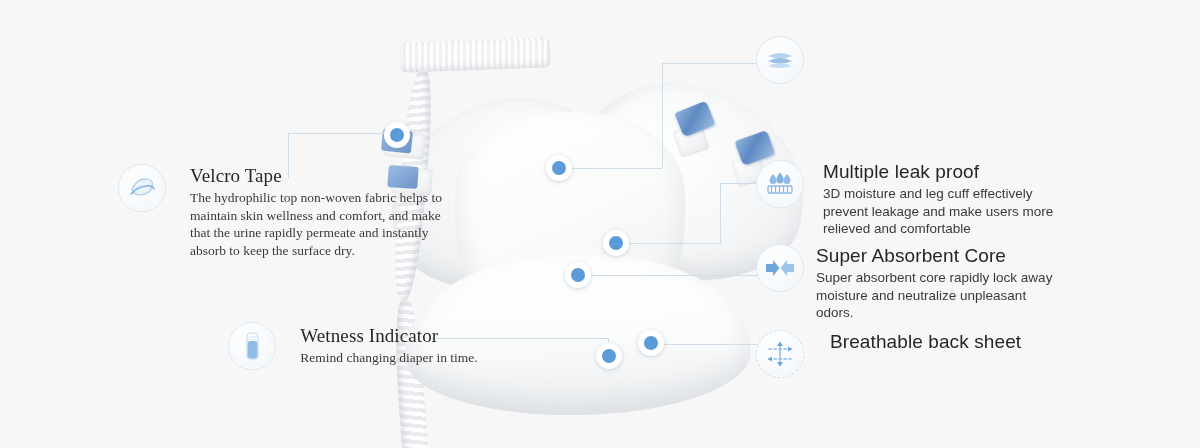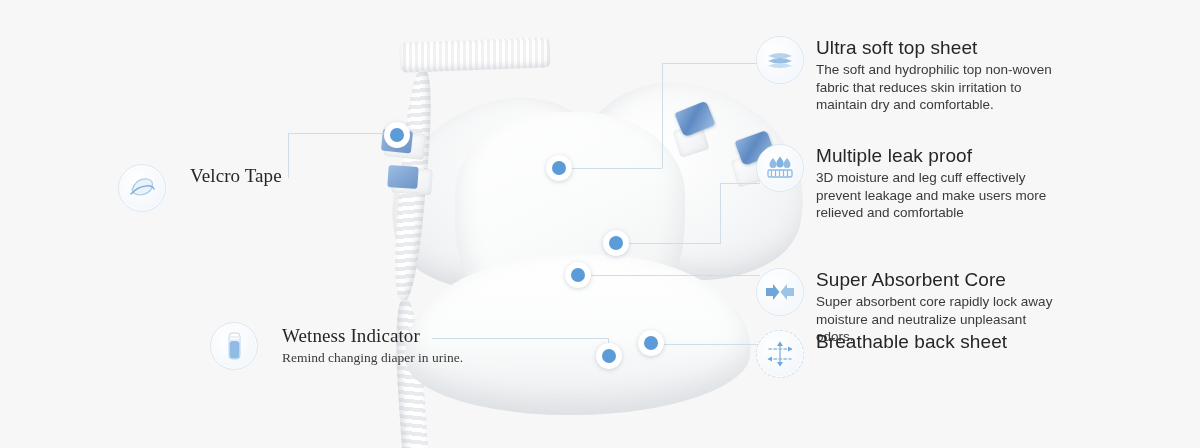--- a/index.html
+++ b/index.html
@@ -187,27 +187,23 @@
   <div class="dot" style="left:384px;top:122px;"></div>
 
   <div class="feature right" style="left:756px;top:36px;width:300px;">
     <div class="ico">
       <svg width="30" height="22" viewBox="0 0 30 22">
         <path d="M3 7 Q15 1 27 7 Q15 12 3 7 Z" fill="#9dc4e6" opacity=".75"></path>
         <path d="M3 12 Q15 6 27 12 Q15 17 3 12 Z" fill="#7fb0dd" opacity=".8"></path>
         <path d="M3 17 Q15 11 27 17 Q15 21 3 17 Z" fill="#bcd8ef" opacity=".85"></path>
       </svg>
     </div>
-    <div class="txt">
-      <div class="f-title">Ultra soft top sheet</div>
-      <div class="f-desc">The soft and hydrophilic top non-woven fabric that reduces skin irritation to maintain dry and comfortable.</div>
-    </div>
-  </div>
-
-  <div class="feature right" style="left:756px;top:144px;width:310px;">
+  </div>
+
+  <div class="feature right" style="left:756px;top:160px;width:310px;gap:7px;">
     <div class="ico">
       <svg width="30" height="26" viewBox="0 0 30 26">
         <path d="M8 3 C10.5 6 11.5 8 11.5 9.6 A3.5 3.5 0 0 1 4.5 9.6 C4.5 8 5.5 6 8 3Z" fill="#8fbbe4"></path>
         <path d="M15 1.5 C17.6 4.8 18.7 7 18.7 8.7 A3.7 3.7 0 0 1 11.3 8.7 C11.3 7 12.4 4.8 15 1.5Z" fill="#7fb2e0"></path>
         <path d="M22 3 C24.5 6 25.5 8 25.5 9.6 A3.5 3.5 0 0 1 18.5 9.6 C18.5 8 19.5 6 22 3Z" fill="#8fbbe4"></path>
         <rect x="3" y="15" width="24" height="7" rx="1.4" fill="none" stroke="#8cb9e3" stroke-width="1.3"></rect>
         <g stroke="#8cb9e3" stroke-width="1.2">
           <line x1="6.5" y1="15.6" x2="6.5" y2="21.4"></line>
           <line x1="10.5" y1="15.6" x2="10.5" y2="21.4"></line>
           <line x1="14.5" y1="15.6" x2="14.5" y2="21.4"></line>
@@ -215,34 +211,34 @@
           <line x1="22.5" y1="15.6" x2="22.5" y2="21.4"></line>
         </g>
       </svg>
     </div>
     <div class="txt">
       <div class="f-title">Multiple leak proof</div>
       <div class="f-desc">3D moisture and leg cuff effectively prevent leakage and make users more relieved and comfortable</div>
     </div>
   </div>
 
-  <div class="feature right" style="left:756px;top:244px;width:310px;margin-top:24px;">
+  <div class="feature right" style="left:756px;top:244px;width:310px;">
     <div class="ico">
       <svg width="32" height="22" viewBox="0 0 32 22">
         <path d="M2 7 H9 V3 L15.5 11 L9 19 V15 H2 Z" fill="#6fa6da"></path>
         <path d="M30 7 H23 V3 L16.5 11 L23 19 V15 H30 Z" fill="#9cc3e8"></path>
       </svg>
     </div>
     <div class="txt">
       <div class="f-title">Super Absorbent Core</div>
       <div class="f-desc">Super absorbent core rapidly lock away moisture and neutralize unpleasant odors.</div>
     </div>
   </div>
 
-  <div class="feature right" style="left:756px;top:330px;width:320px;">
+  <div class="feature right" style="left:756px;top:330px;width:320px;gap:14px;">
     <div class="ico dashed">
       <svg width="30" height="30" viewBox="0 0 30 30">
         <g stroke="#8fbbe4" stroke-width="1.5" fill="none" stroke-linecap="round">
           <line x1="15" y1="4" x2="15" y2="26"></line>
           <line x1="4" y1="10" x2="26" y2="10" stroke-dasharray="2.5 2.5"></line>
           <line x1="4" y1="20" x2="26" y2="20" stroke-dasharray="2.5 2.5"></line>
         </g>
         <g fill="#6fa6da">
           <path d="M15 2.5 L18 7 H12 Z"></path>
           <path d="M27.5 10 L23 12.6 V7.4 Z"></path>
@@ -258,33 +254,34 @@
 
   <div class="feature left" style="left:118px;top:164px;width:325px;">
     <div class="ico">
       <svg width="30" height="26" viewBox="0 0 30 26">
         <path d="M5 15 Q9 3 20 4 Q27 5 25 12 Q23 19 13 20 Q7 20 5 15 Z" fill="#eaf2fa" stroke="#a9cbe9" stroke-width="1.2"></path>
         <path d="M4 19 Q10 12 19 11 Q25 10 27 14" fill="none" stroke="#7fb0dd" stroke-width="1.5" stroke-linecap="round"></path>
       </svg>
     </div>
     <div class="txt">
       <div class="f-title">Velcro Tape</div>
-    </div>
-  </div>
-
-  <div class="feature left" style="left:210px;top:322px;width:300px;">
+      <div class="f-desc">The hydrophilic top non-woven fabric helps to maintain skin wellness and comfort, and make that the urine rapidly permeate and instantly absorb to keep the surface dry.</div>
+    </div>
+  </div>
+
+  <div class="feature left" style="left:203px;top:322px;width:300px;justify-content:center;">
     <div class="ico">
       <svg width="22" height="30" viewBox="0 0 22 30">
         <rect x="6" y="2" width="11" height="26" rx="3.2" fill="#ffffff" stroke="#bcd8ef" stroke-width="1"></rect>
         <rect x="6.6" y="10" width="9.8" height="17.4" rx="2.8" fill="#8fbbe4"></rect>
         <g stroke="#cfe2f2" stroke-width="1">
           <line x1="7" y1="6" x2="16" y2="6"></line>
           <line x1="7" y1="9" x2="16" y2="9"></line>
         </g>
       </svg>
     </div>
     <div class="txt" style="padding-top:2px;">
       <div class="f-title">Wetness Indicator</div>
-      <div class="f-desc">Remind changing diaper in urine.</div>
+      <div class="f-desc">Remind changing diaper in time.</div>
     </div>
   </div>
 
 </div>
 
 </body></html>

